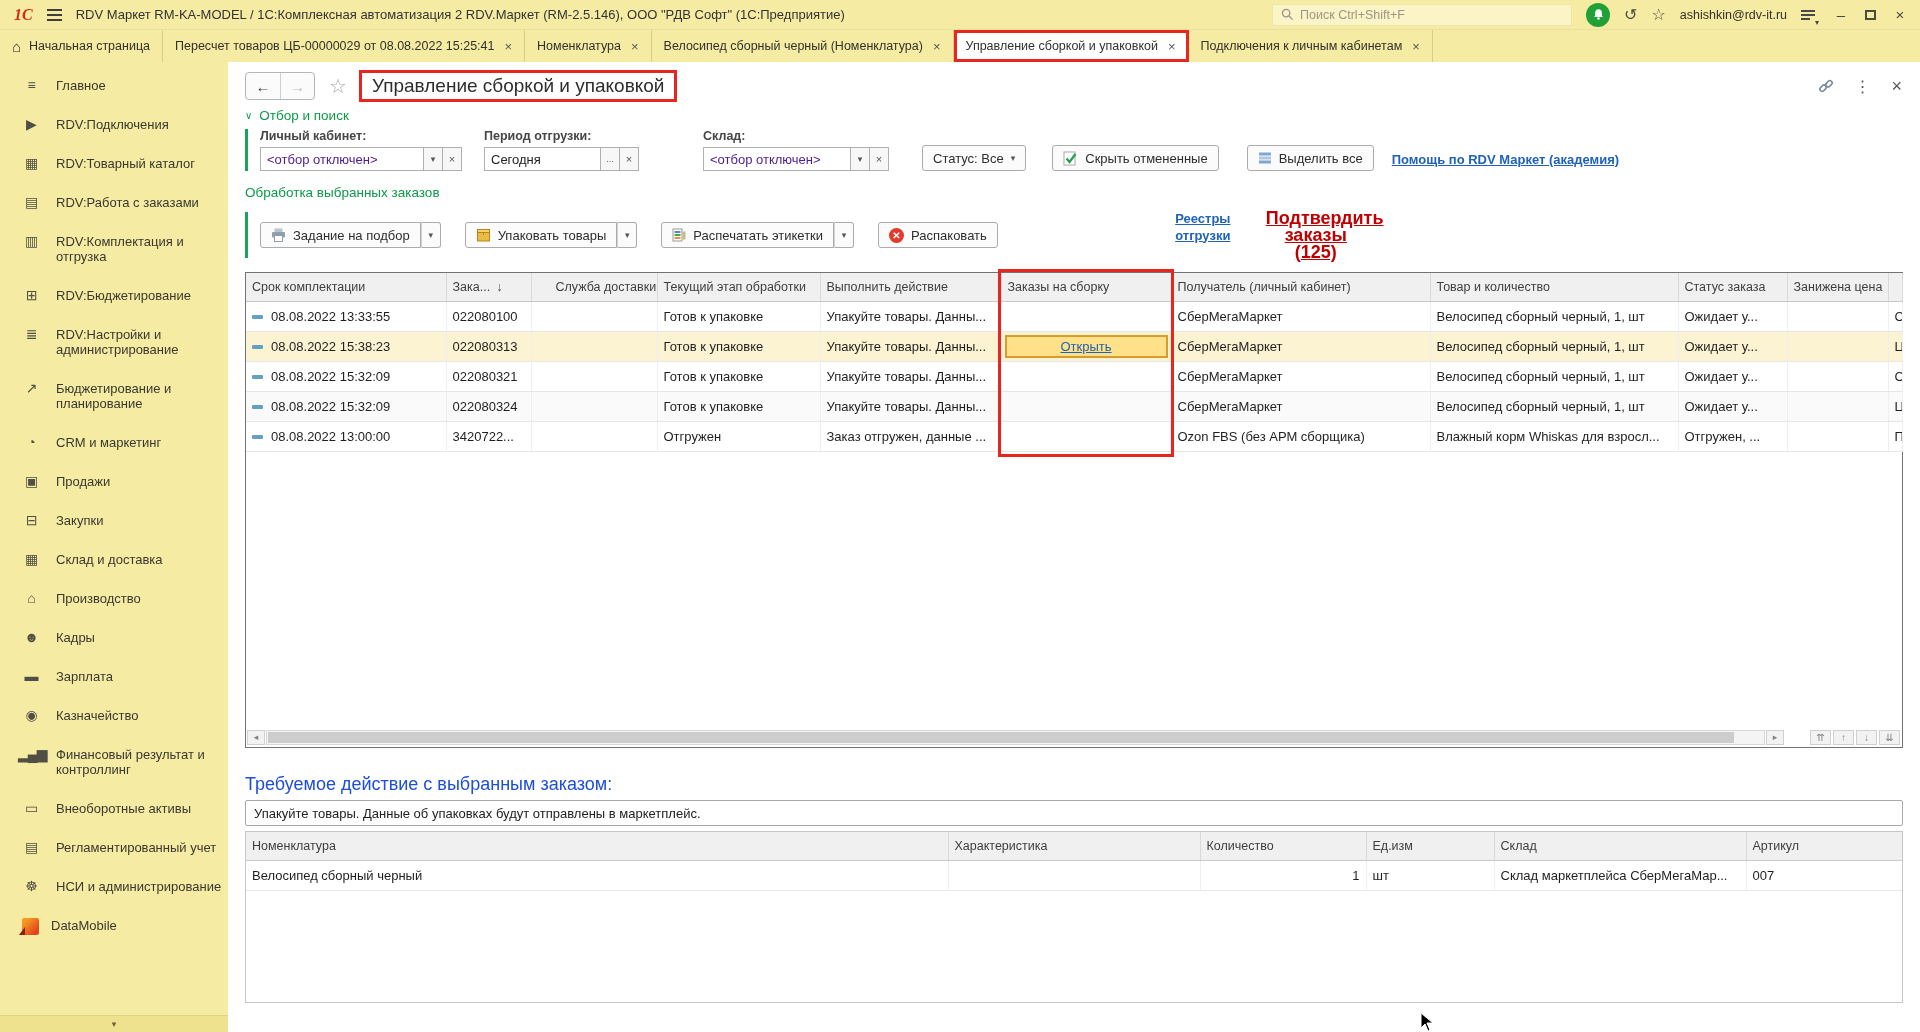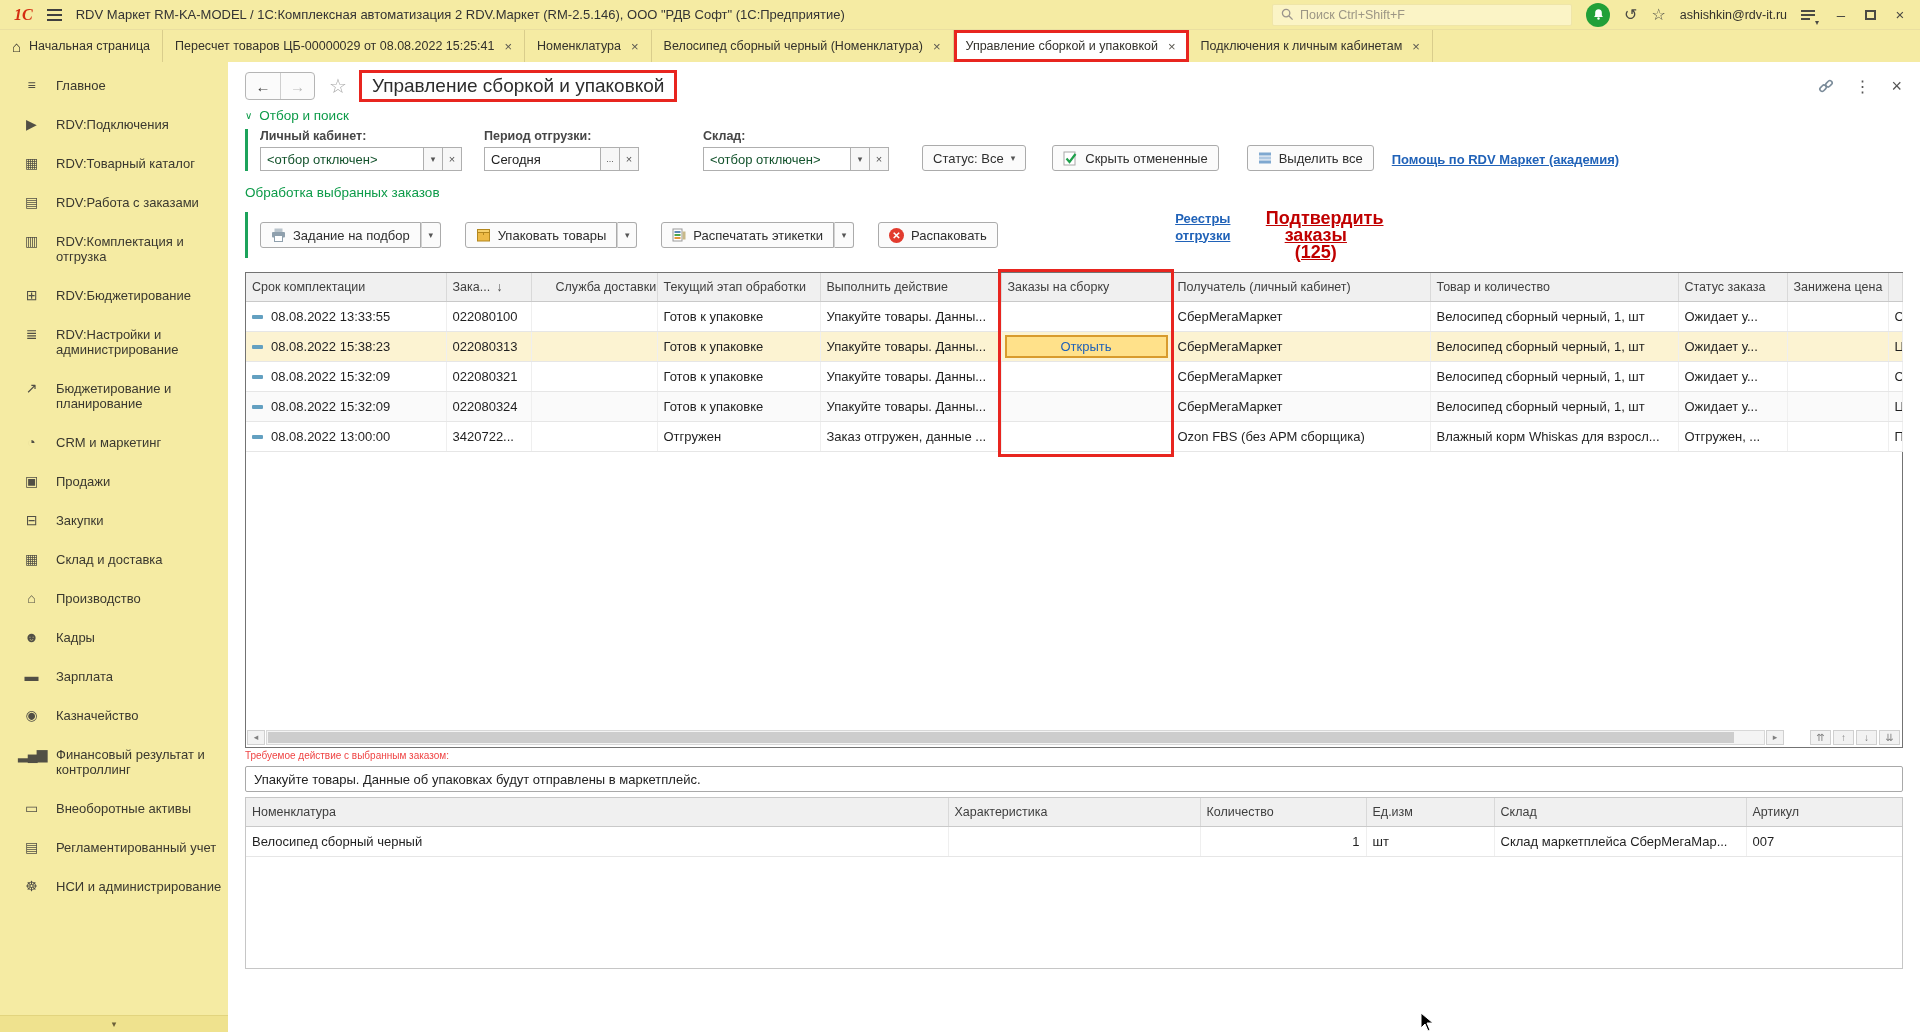--- a/index.html
+++ b/index.html
@@ -73,21 +73,21 @@
 
   .filters-row { display:flex; align-items:flex-end; border-left:3px solid #1CA35B; padding-left:12px; }
   .fgroup { display:flex; flex-direction:column; gap:4px; }
   .fgroup.g1 { width:202px; margin-right:22px; }
   .fgroup.g2 { width:155px; margin-right:64px; }
   .fgroup.g3 { width:186px; margin-right:33px; }
   .flabel { font-size:12.5px; color:#464646;font-weight:bold; }
   .fcontrol { display:flex; height:24px; }
   .finput { flex:1; border:1px solid #AFAFAF; background:#fff; display:flex; align-items:center;
     padding:0 6px; font-size:13px; overflow:hidden; white-space:nowrap; }
-  .ph { color:#14532d; }
+  .ph { color:#4c1d95; }
   .val { color:#222; }
   .fbtn { width:19px; border:1px solid #AFAFAF; border-left:none; background:#F7F7F7;
     display:flex; align-items:center; justify-content:center; font-size:9px; color:#555; }
   .fbtn.x { font-size:11px; }
   .ui-btn { border:1px solid #ABABAB; border-radius:3px; background:#FBFBFB; height:26px;
     display:inline-flex; align-items:center; gap:7px; padding:0 10px; font-size:13px; color:#2E2E2E; white-space:nowrap; }
   .ml26 { margin-left:26px; } .ml28 { margin-left:28px; }
   .help-link { margin-left:18px; margin-bottom:4px; color:#2062B8; font-weight:bold;
     text-decoration:underline; font-size:13px; white-space:nowrap; }
 
@@ -114,34 +114,34 @@
     overflow:hidden; white-space:nowrap; }
   td { height:30px; border-right:1px solid #EFEFEF; border-bottom:1px solid #E6E6E6; font-size:13px;
     color:#1F1F1F; padding:0 6px; white-space:nowrap; overflow:hidden; }
   tr:nth-child(even):not(.selected) td { background:#FAFAFA; }
   tr.selected td { background:#FCF3D2; }
   .dash { display:inline-block; width:11px; height:4px; background:#63A0C1; border-radius:1px;
     margin-right:8px; vertical-align:middle; }
   .sort-arrow { margin-left:6px; color:#555; }
   td.open-td { padding:2px 3px; }
   .open-wrap { border:2px solid #D89B2D; background:#FFE18A; text-align:center; padding:2px 0; }
-  .open-link { color:#2062B8; cursor:pointer; }
+  .open-link { color:#2062B8; text-decoration:underline; cursor:pointer; }
   .red-col { position:absolute; left:752px; top:-4px; width:176px; height:188px;
     border:3px solid #E8251F; pointer-events:none; z-index:5; }
 
   .hscroll-row { margin-top:auto; display:flex; align-items:center; height:19px; padding:1px 2px 2px 1px; }
   .scroll-btn { width:18px; height:15px; background:#F2F2F2; border:1px solid #D0D0D0;
     display:flex; align-items:center; justify-content:center; color:#808080; font-size:9px; }
   .scroll-track { width:1500px; height:15px; background:#F4F4F4; border:1px solid #D8D8D8;
     position:relative; margin:0 1px; }
   .scroll-thumb { position:absolute; left:1px; top:1px; bottom:1px; width:1466px; background:#CDCDCD; }
   .tbl-nav { display:flex; margin-left:26px; gap:2px; }
   .tbl-nav .scroll-btn { width:21px; font-size:10px; }
 
-  .action-label { color:#ef4444; font-size:10px; margin-top:2px; }
+  .action-label { color:#1d4ed8; font-size:18px; margin-top:26px; }
   .action-input { width:1658px; height:26px; border:1px solid #A9A9A9; border-radius:2px;
     margin-top:5px; display:flex; align-items:center; padding:0 8px; font-size:13px; color:#222; }
   .comp-label { color:#0D9B49; font-size:13.5px; margin-top:10px; }
   .comp-box { border:1px solid #C6C6C6; width:1658px; height:172px; margin-top:5px; overflow:hidden; }
   .comp-box table { width:1656px; }
   td.num { text-align:right; }
 
   .cursor { position:absolute; left:1420px; top:1012px; z-index:50; }
 </style>
 </head>
@@ -278,20 +278,24 @@
           <span class="side-label">Внеоборотные активы</span>
         </div>
         <div class="side-item">
           <span class="side-ico">▤</span>
           <span class="side-label">Регламентированный учет</span>
         </div>
         <div class="side-item">
           <span class="side-ico">☸</span>
           <span class="side-label">НСИ и администрирование</span>
         </div>
+        <div class="side-item">
+          <span class="side-ico dm-logo"></span>
+          <span class="side-label">DataMobile</span>
+        </div>
       </div>
     <div class="side-bottom">
       <span>▾</span>
     </div>
   </div>
 
   <div class="main">
 
     <div class="page-toolbar">
       <div class="nav-pair">

